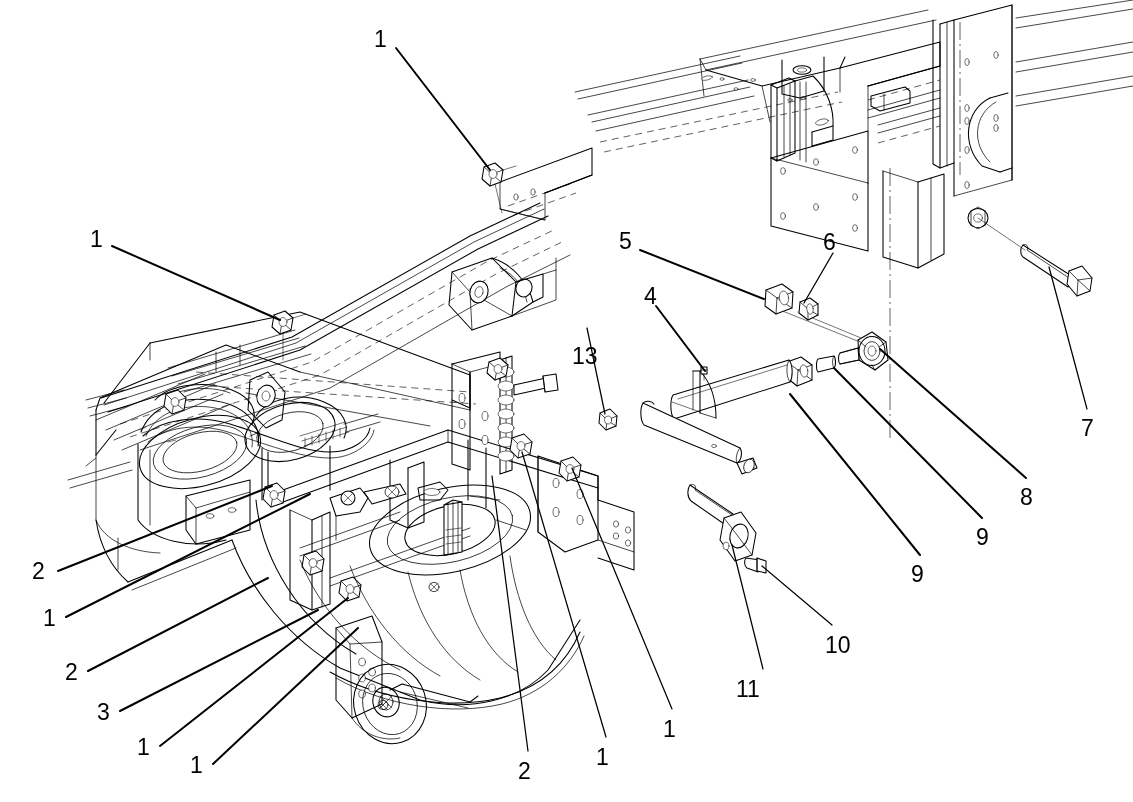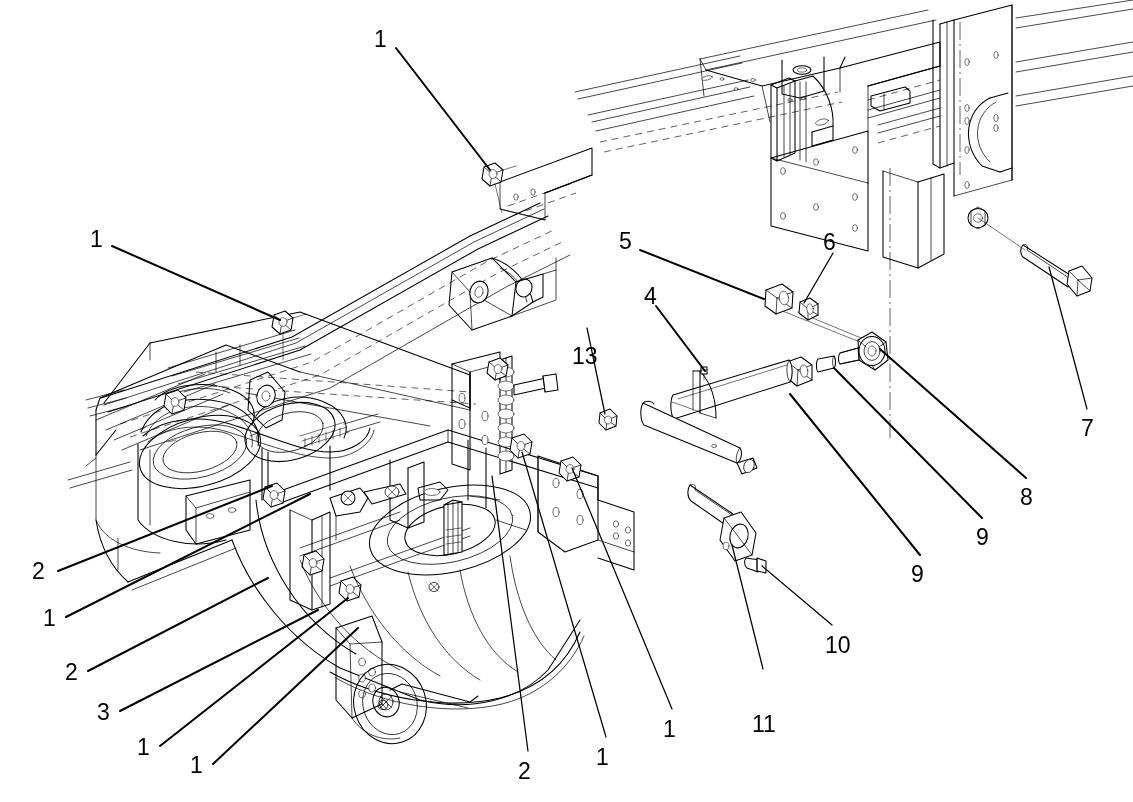--- a/index.html
+++ b/index.html
@@ -605,20 +605,20 @@
   <div class="callout-label" style="left:43px;  top:607px;">1</div>
   <div class="callout-label" style="left:65px;  top:661px;">2</div>
   <div class="callout-label" style="left:97px;  top:701px;">3</div>
   <div class="callout-label" style="left:137px; top:736px;">1</div>
   <div class="callout-label" style="left:190px; top:754px;">1</div>
 
   <div class="callout-label" style="left:518px; top:760px;">2</div>
   <div class="callout-label" style="left:596px; top:746px;">1</div>
   <div class="callout-label" style="left:663px; top:718px;">1</div>
 
-  <div class="callout-label" style="left:752px; top:678px;margin-top:35px;">11</div>
+  <div class="callout-label" style="left:736px; top:678px;">11</div>
   <div class="callout-label" style="left:825px; top:634px;">10</div>
   <div class="callout-label" style="left:911px; top:563px;">9</div>
   <div class="callout-label" style="left:976px; top:526px;">9</div>
   <div class="callout-label" style="left:1020px;top:486px;">8</div>
   <div class="callout-label" style="left:1081px;top:417px;">7</div>
 
 </div>
 
 </body></html>

